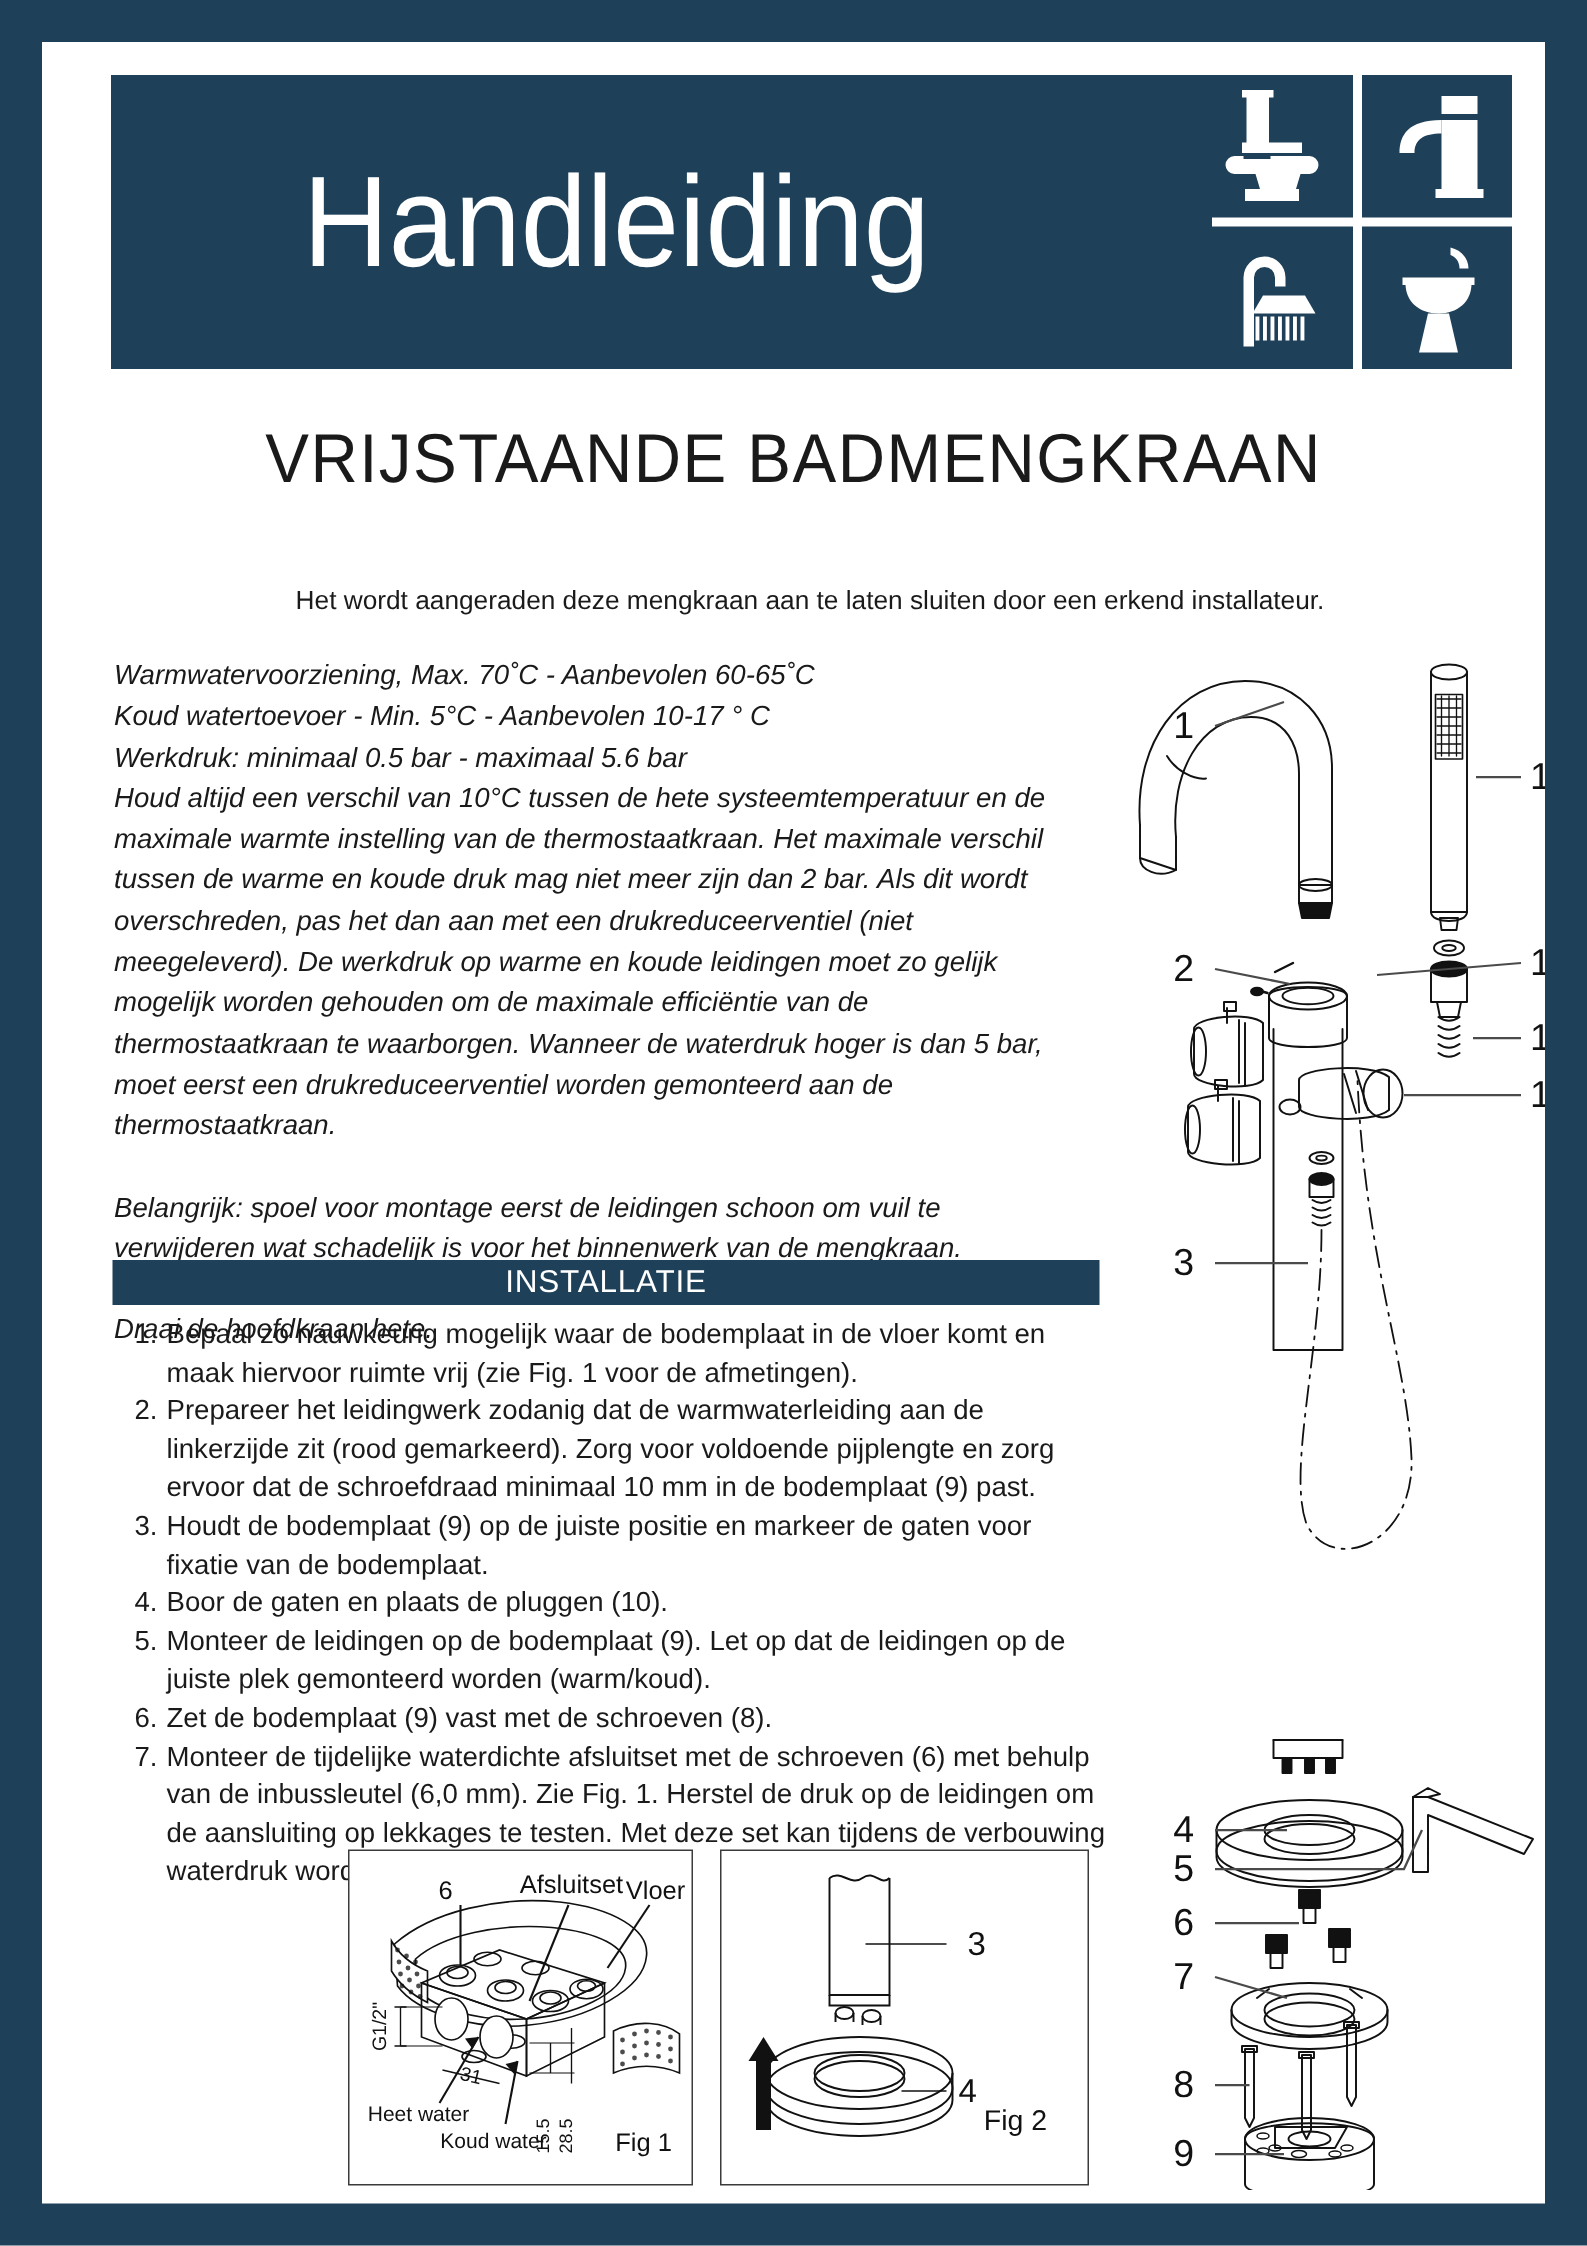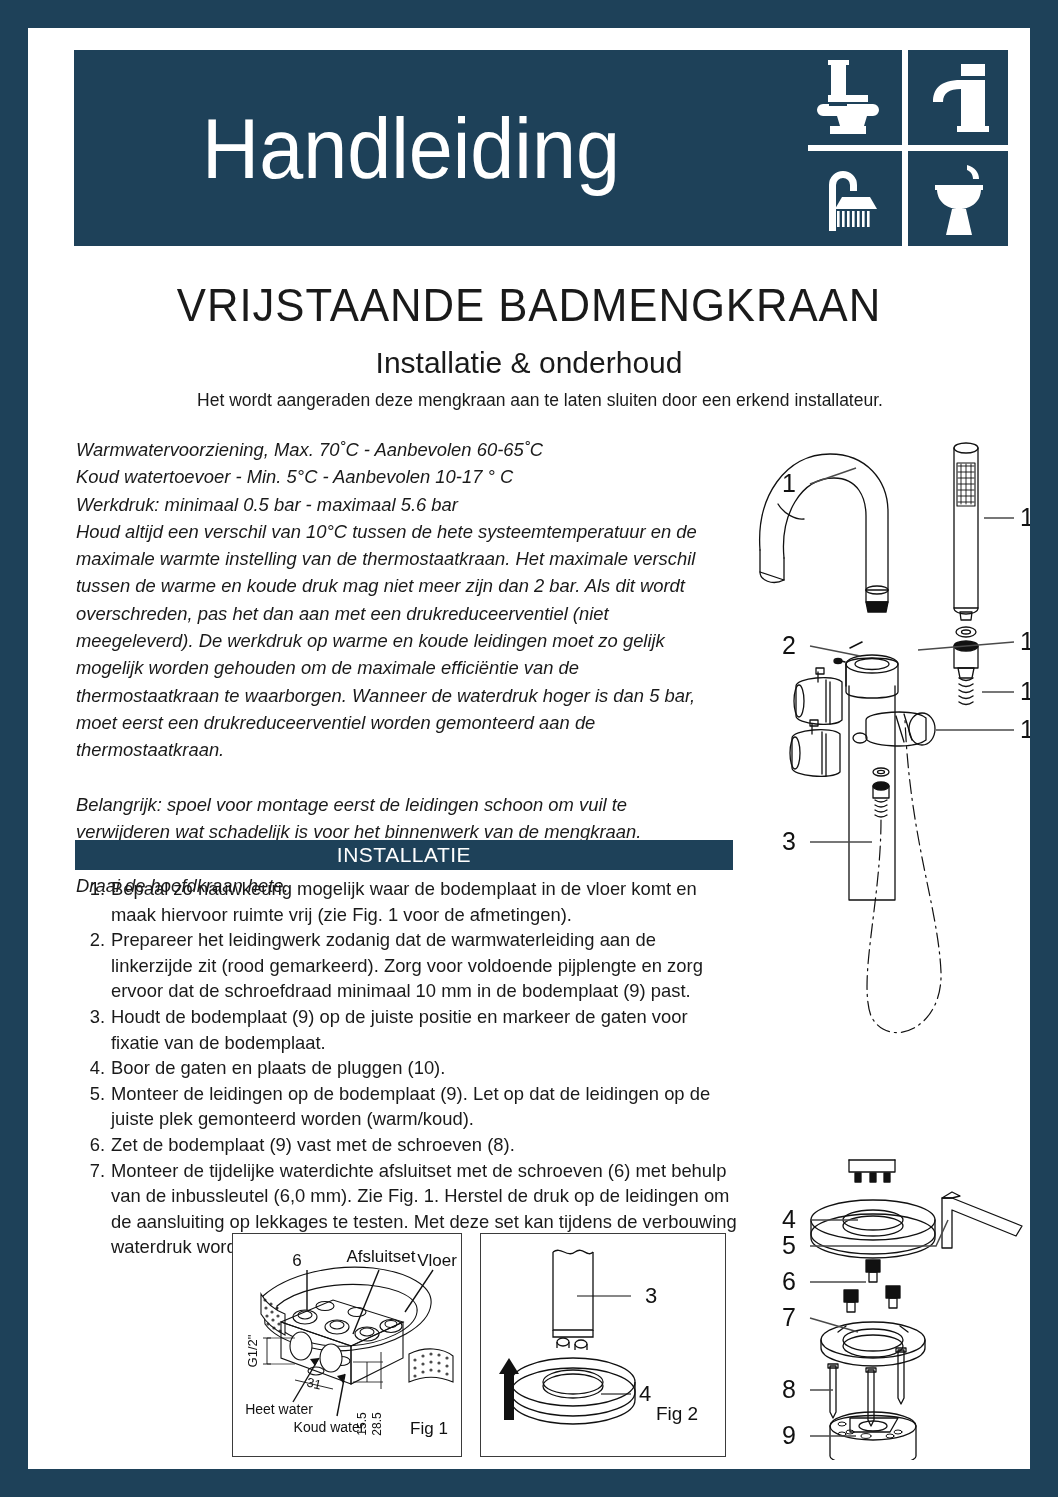--- a/index.html
+++ b/index.html
@@ -178,21 +178,20 @@
             <path d="M16 30 h44 c0 12 -9 20 -22 20 c-13 0 -22 -8 -22 -20 z" fill="#fff"></path>
             <rect x="14" y="26" width="48" height="5" fill="#fff"></rect>
             <path d="M31 50 h14 l6 26 h-26 z" fill="#fff"></path>
           </svg>
         </span>
       </div>
     </div>
   </div>
 
   <div class="doc-title" style="top:250px;">VRIJSTAANDE BADMENGKRAAN</div>
-  <div class="doc-sub">Installatie &amp; onderhoud</div>
   <div class="doc-note">Het wordt aangeraden deze mengkraan aan te laten sluiten door een erkend installateur.</div>
 
   <div class="body-text">
     <p>Warmwatervoorziening, Max. 70˚C - Aanbevolen 60-65˚C</p>
     <p>Koud watertoevoer - Min. 5°C - Aanbevolen 10-17 ° C</p>
     <p>Werkdruk: minimaal 0.5 bar - maximaal 5.6 bar</p>
     <p>Houd altijd een verschil van 10°C tussen de hete systeemtemperatuur en de maximale warmte instelling van de thermostaatkraan. Het maximale verschil tussen de warme en koude druk mag niet meer zijn dan 2 bar.  Als dit wordt overschreden, pas het dan aan met een drukreduceerventiel (niet meegeleverd). De werkdruk op warme en koude leidingen moet zo gelijk mogelijk worden gehouden om de maximale efficiëntie van de thermostaatkraan te waarborgen. Wanneer de waterdruk hoger is dan 5 bar, moet eerst een drukreduceerventiel worden gemonteerd aan de thermostaatkraan.</p>
     <div class="gap"></div>
     <p>Belangrijk: spoel voor montage eerst de leidingen schoon om vuil te verwijderen wat schadelijk is voor het binnenwerk van de mengkraan.</p>
     <div class="gap"></div>

